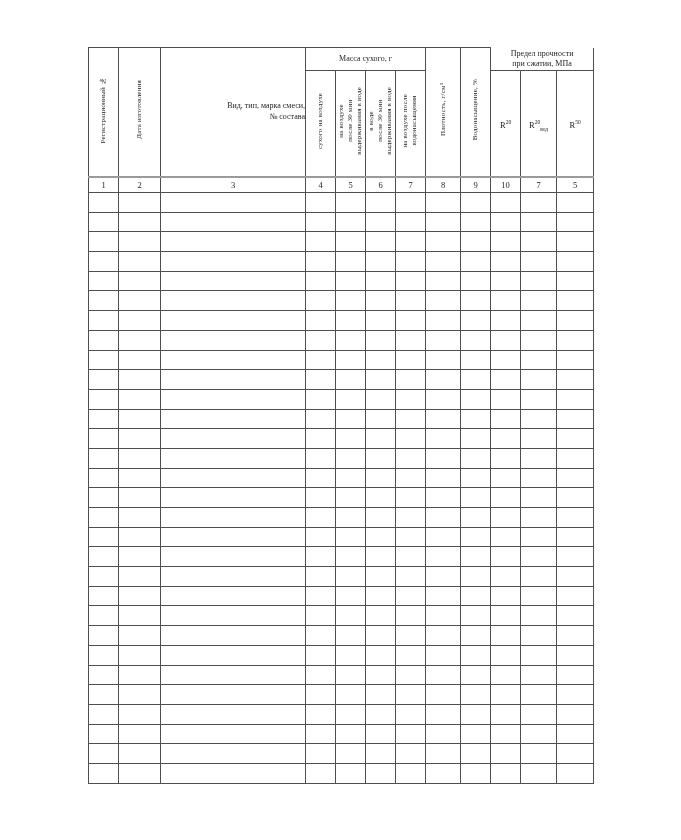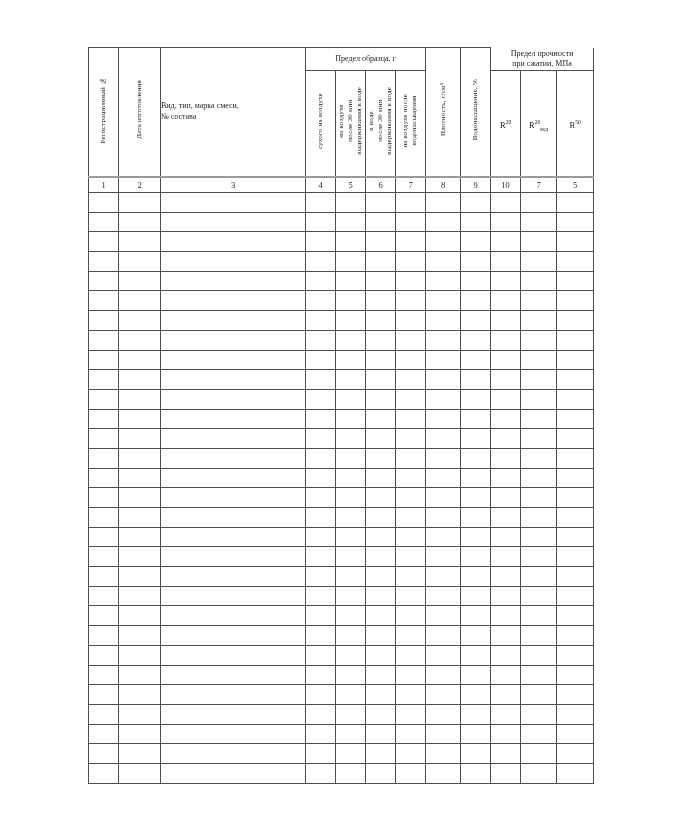--- a/index.html
+++ b/index.html
@@ -45,21 +45,21 @@
     text-align: center;
     vertical-align: middle;
   }
   .no-top { border-top: none !important; }
   .pre { white-space: pre-line; font-family: Liberation Serif, serif; }
 
   .htext {
     font-size: 8px;
     line-height: 1.3;
     white-space: pre-line;
-    text-align: left;
+    text-align: right;
   }
   .vtext {
     display: inline-block;
     writing-mode: vertical-rl;
     transform: rotate(180deg);
     font-size: 7px;
     line-height: 1.3;
     letter-spacing: 0.2px;
     white-space: pre-line;
     text-align: center;
@@ -100,21 +100,21 @@
         <td rowspan="2">
           <span class="vtext">Регистрационный №</span>
         </td>
         <td rowspan="2">
           <span class="vtext">Дата изготовления</span>
         </td>
         <td rowspan="2">
           <div class="htext">Вид, тип, марка смеси,
 № состава</div>
         </td>
-        <td colspan="4" class="ghead">Предел образца, г</td>
+        <td colspan="4" class="ghead">Масса сухого, г</td>
         <td rowspan="2">
           <span class="vtext">Плотность, г/см³</span>
         </td>
         <td rowspan="2">
           <span class="vtext">Водонасыщение, %</span>
         </td>
         <td colspan="3" class="ghead pre no-top">Предел прочности
 при сжатии, МПа</td>
       </tr>
       <tr class="row-sub">

